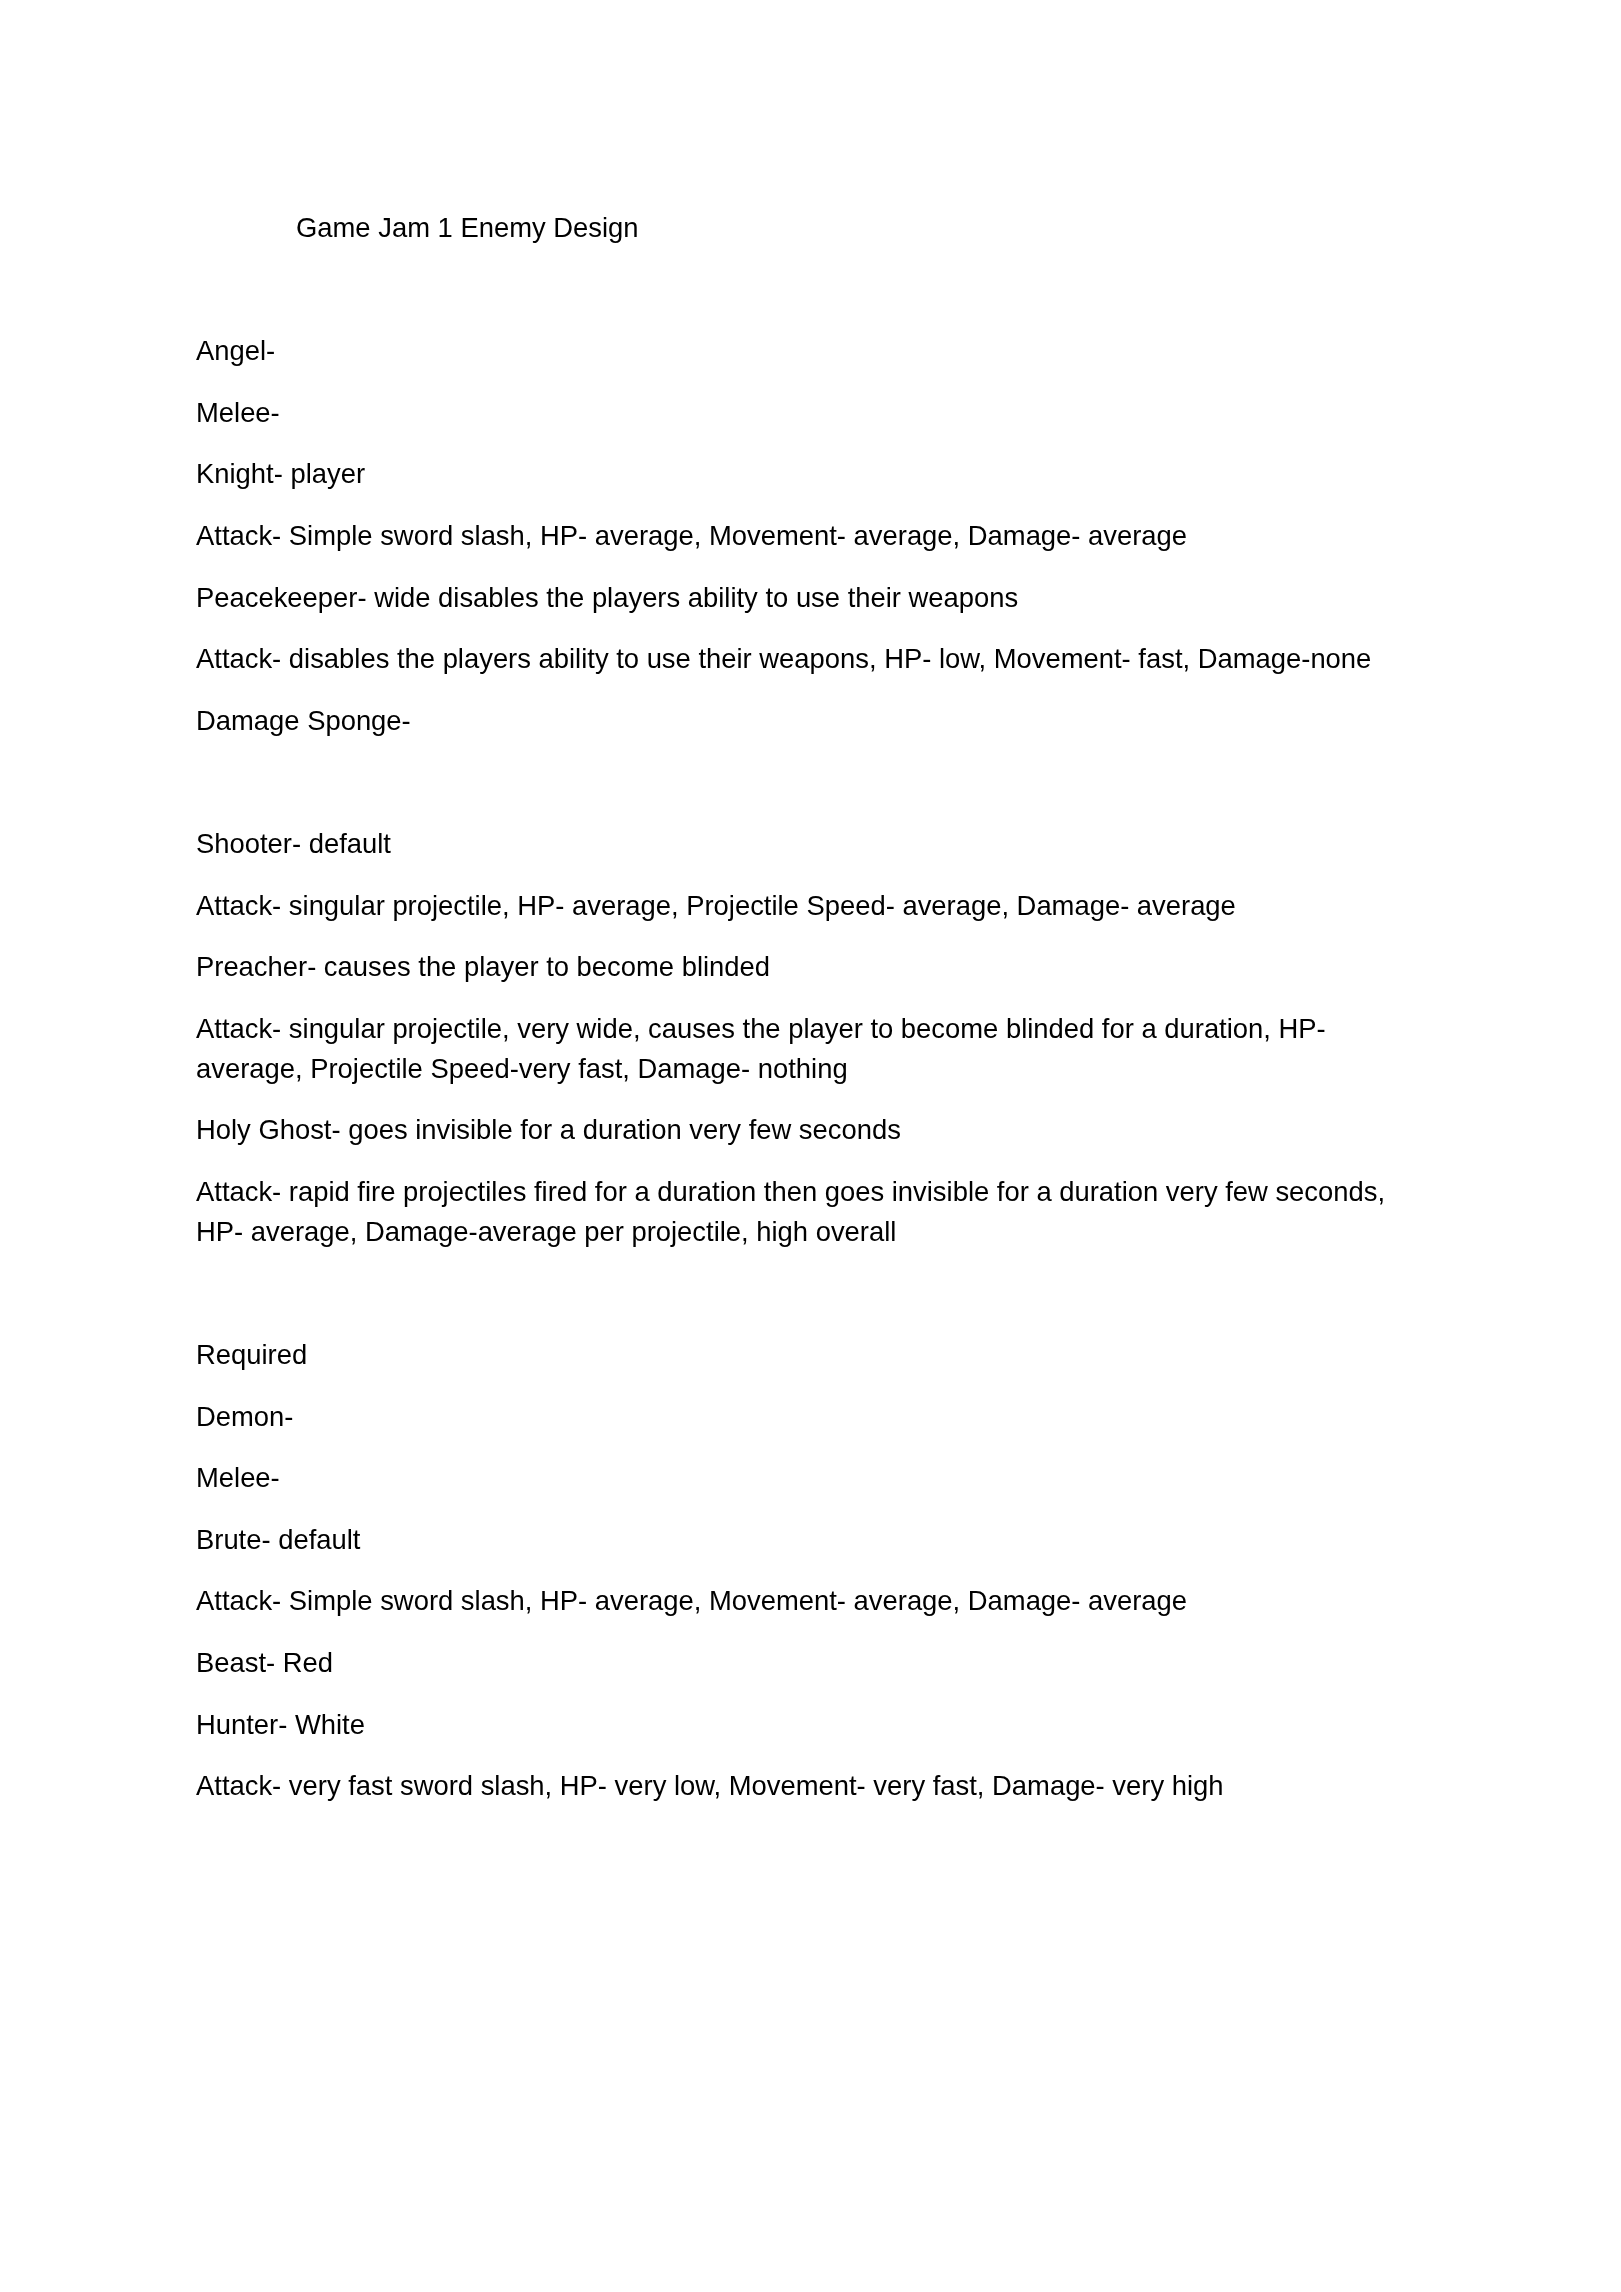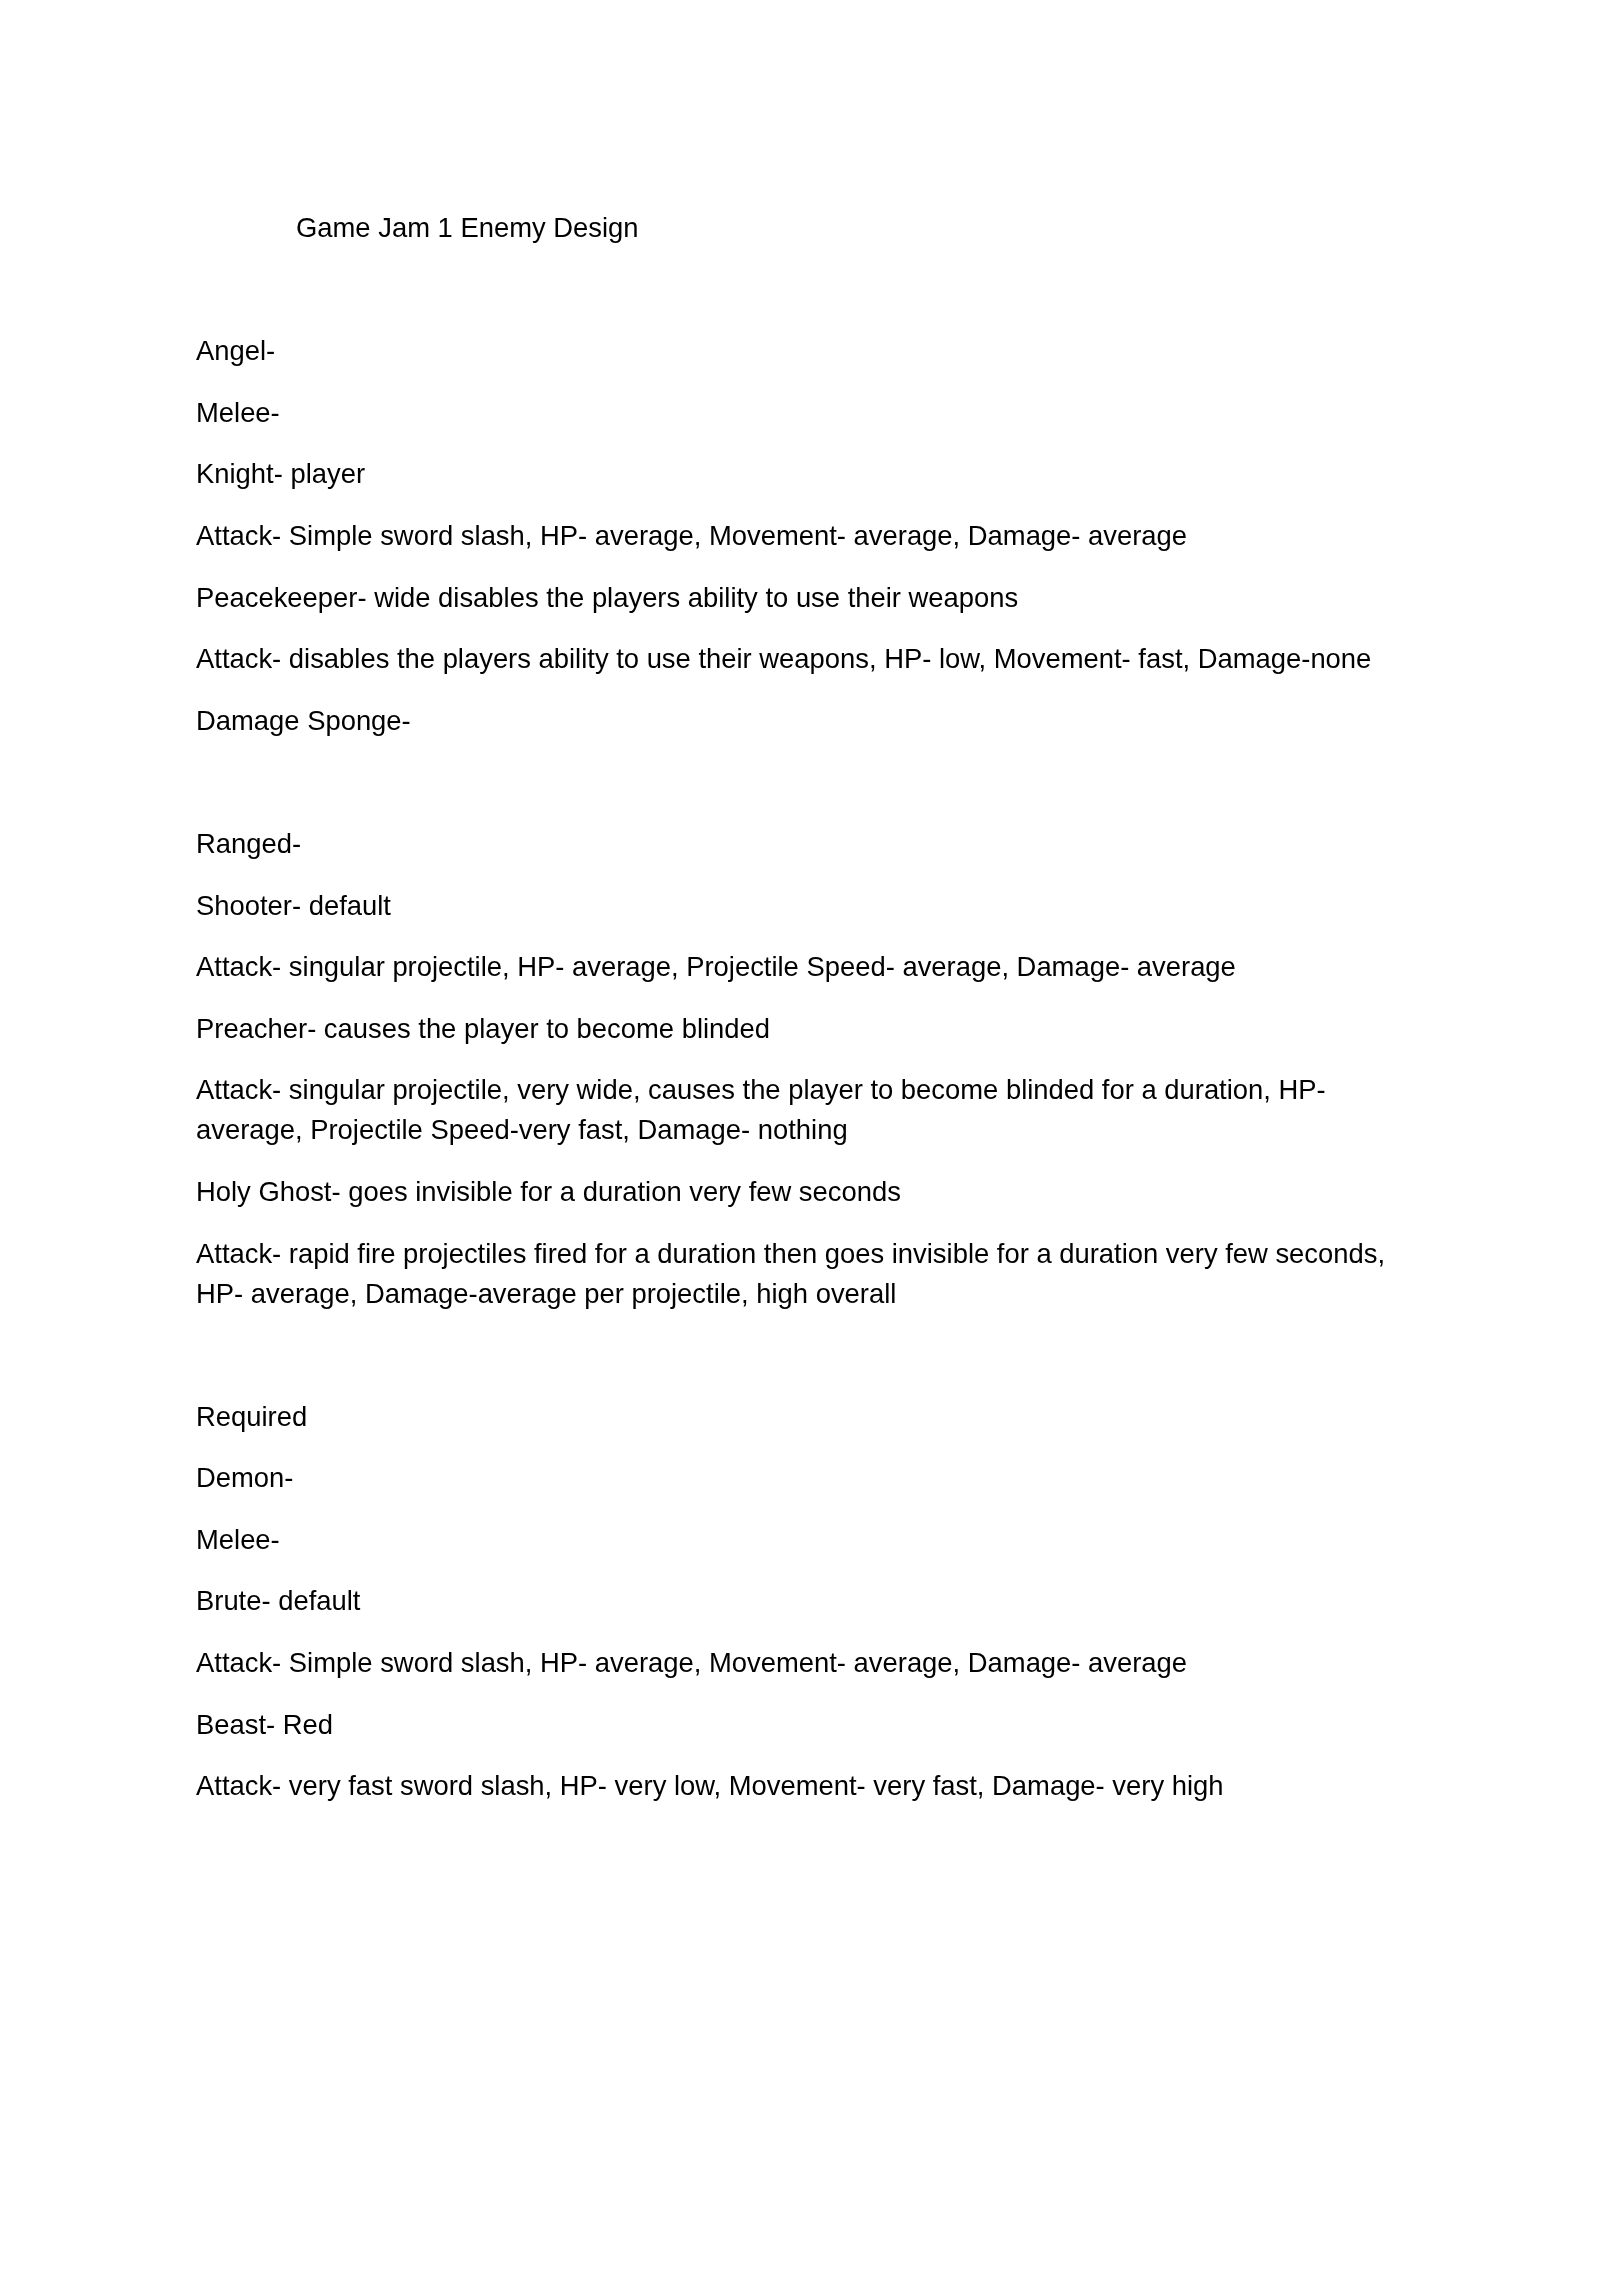--- a/index.html
+++ b/index.html
@@ -37,31 +37,31 @@
   <div class="para doc-title">Game Jam 1 Enemy Design</div>
   <div class="para"></div>
   <div class="para">Angel-</div>
   <div class="para">Melee-</div>
   <div class="para">Knight- player</div>
   <div class="para">Attack- Simple sword slash, HP- average, Movement- average, Damage- average</div>
   <div class="para">Peacekeeper- wide disables the players ability to use their weapons</div>
   <div class="para">Attack- disables the players ability to use their weapons, HP- low, Movement- fast, Damage-none</div>
   <div class="para">Damage Sponge-</div>
   <div class="para"></div>
-  <div class="para">Ranged-</div>
   <div class="para">Shooter- default</div>
   <div class="para">Attack- singular projectile, HP- average, Projectile Speed- average, Damage- average</div>
   <div class="para">Preacher- causes the player to become blinded</div>
   <div class="para">Attack- singular projectile, very wide, causes the player to become blinded for a duration, HP-
 average, Projectile Speed-very fast, Damage- nothing</div>
   <div class="para">Holy Ghost- goes invisible for a duration very few seconds</div>
   <div class="para">Attack- rapid fire projectiles fired for a duration then goes invisible for a duration very few seconds,
 HP- average, Damage-average per projectile, high overall</div>
   <div class="para"></div>
   <div class="para">Required</div>
   <div class="para">Demon-</div>
   <div class="para">Melee-</div>
   <div class="para">Brute- default</div>
   <div class="para">Attack- Simple sword slash, HP- average, Movement- average, Damage- average</div>
   <div class="para">Beast- Red</div>
+  <div class="para">Hunter- White</div>
   <div class="para">Attack- very fast sword slash, HP- very low, Movement- very fast, Damage- very high</div>
 </div>
 
 
 </body></html>

